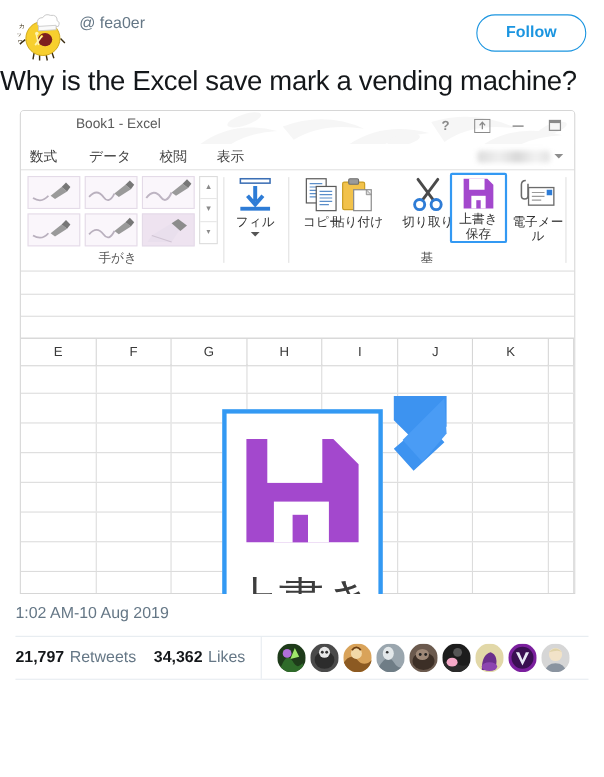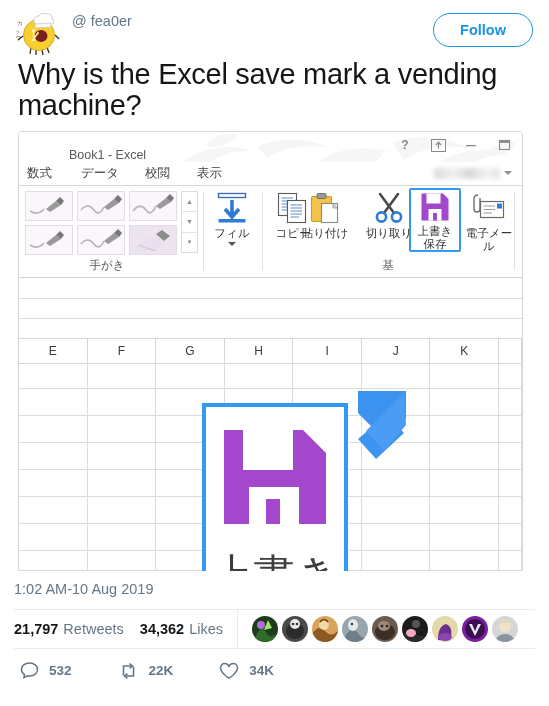--- a/index.html
+++ b/index.html
@@ -40,22 +40,22 @@
     border:1.6px solid #1b95e0;border-radius:22px;
     color:#1b95e0;background:#fff;
     font-size:14.5px;font-weight:bold;
     padding:8px 26px;
     line-height:16px;
     cursor:pointer;
   }
 
   
   .tw-text{
-    padding:7px 14px 10px 18px;
-    font-size:29px;line-height:31px;
+    padding:7px 14px 10px 0;
+    font-size:25px;line-height:31px;
     color:#14171a;letter-spacing:-0.3px;
     font-weight:400;
   }
 
   
   .media{
     margin:0 14px;
     position:relative;
     height:440px;
     background:#fff;
@@ -76,21 +76,21 @@
   .titlebar{
     position:relative;height:30px;
     background:#ffffff;
     overflow:hidden;
   }
   .leaf-bg{
     position:absolute;right:0;top:0;width:360px;height:52px;
     opacity:.5;pointer-events:none;
   }
   .doc-title{
-    position:absolute;left:50px;top:16px;
+    position:absolute;left:50px;top:4px;
     font-size:12.5px;color:#5a5a5a;
     white-space:nowrap;
   }
   .win-ctrls{
     position:absolute;right:8px;top:4px;
     display:flex;align-items:center;gap:13px;
   }
   .win-ctrls .wc{
     width:20px;height:18px;
     display:flex;align-items:center;justify-content:center;
@@ -705,37 +705,14 @@
         <svg width="26" height="26" viewBox="0 0 26 26">
             <rect width="26" height="26" fill="#d6d6d6"></rect>
             <path d="M3 26 q2-8 10-8 q8 0 10 8 z" fill="#8a94a0"></path>
             <circle cx="13" cy="10" r="6" fill="#f2e3c8"></circle>
             <path d="M7 8 q6-7 12 0 q-3-3 -12 0" fill="#e0d3a8"></path>
           </svg>
       </div>
     </div>
   </div>
 
-  <div class="actions">
-    <div class="act">
-      <svg width="19" height="19" viewBox="0 0 19 19">
-        <path d="M9.5 2 C4.8 2 1.5 4.9 1.5 8.4 c0 2 1.1 3.8 2.9 5 L4 16.6 l3.3-1.8 c0.7 0.1 1.4 0.2 2.2 0.2 c4.7 0 8-2.9 8-6.6 S14.2 2 9.5 2 z" fill="none" stroke="#657786" stroke-width="1.5"></path>
-      </svg>
-      <span class="cnt">532</span>
-    </div>
-    <div class="act">
-      <svg width="21" height="18" viewBox="0 0 21 18">
-        <path d="M5.5 13.5 L5.5 4 L14 4" fill="none" stroke="#657786" stroke-width="1.6"></path>
-        <path d="M11.5 1.5 L14.5 4 L11.5 6.5" fill="none" stroke="#657786" stroke-width="1.6"></path>
-        <path d="M15.5 4.5 L15.5 14 L7 14" fill="none" stroke="#657786" stroke-width="1.6"></path>
-        <path d="M9.5 11.5 L6.5 14 L9.5 16.5" fill="none" stroke="#657786" stroke-width="1.6"></path>
-      </svg>
-      <span class="cnt">22K</span>
-    </div>
-    <div class="act">
-      <svg width="20" height="18" viewBox="0 0 20 18">
-        <path d="M10 16.2 C10 16.2 1.5 11 1.5 5.8 C1.5 3.2 3.4 1.5 5.6 1.5 C7.5 1.5 9.2 2.8 10 4.4 C10.8 2.8 12.5 1.5 14.4 1.5 C16.6 1.5 18.5 3.2 18.5 5.8 C18.5 11 10 16.2 10 16.2 Z" fill="none" stroke="#657786" stroke-width="1.5"></path>
-      </svg>
-      <span class="cnt">34K</span>
-    </div>
-  </div>
 
 </div>
 
 </body></html>

